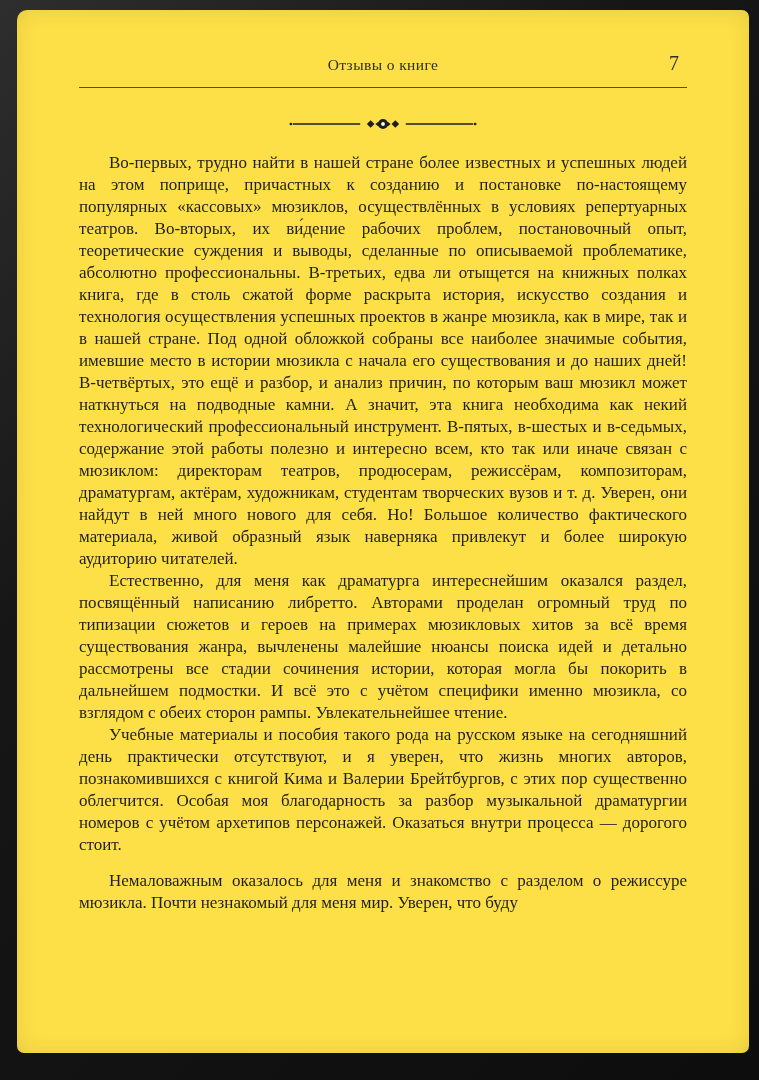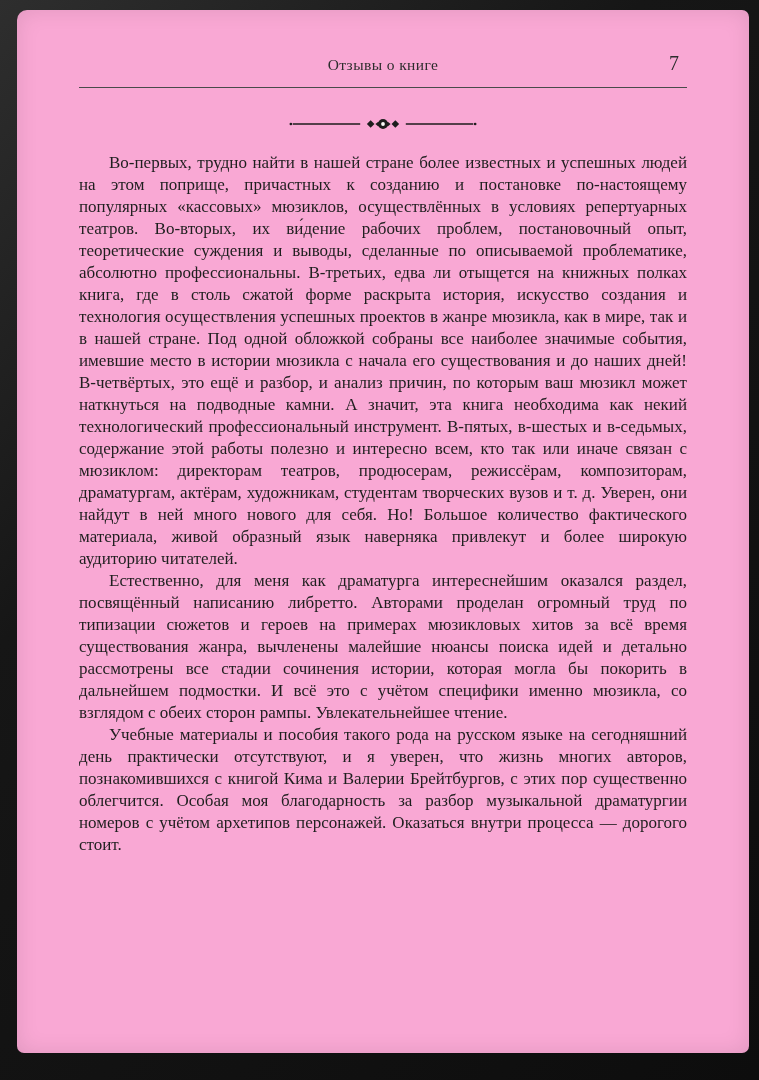--- a/index.html
+++ b/index.html
@@ -18,21 +18,21 @@
       position: absolute;
       inset: 0;
       background: linear-gradient(135deg, #2e2e2e 0%, #161616 35%, #0d0d0d 100%);
     }
     .page {
       position: absolute;
       top: 10px;
       left: 17px;
       right: 10px;
       bottom: 27px;
-      background: #f9a8d4;
+      background: #fde047;
       border-radius: 10px 7px 7px 7px;
       box-shadow: inset 0 0 22px rgba(0,0,0,0.10);
       overflow: hidden;
       font-family: Liberation Serif, serif;
     }
     .content {
       position: absolute;
       top: 0;
       bottom: 0;
       left: 62px;
@@ -112,16 +112,17 @@
           <circle cx="3" cy="10" r="1.4" stroke="none"></circle>
           <circle cx="197" cy="10" r="1.4" stroke="none"></circle>
         </g>
       </svg>
     </div>
 
     <div class="body-text">
       <p>Во-первых, трудно найти в нашей стране более известных и успешных людей на этом поприще, причастных к созданию и постановке по-настоящему популярных «кассовых» мюзиклов, осуществлённых в условиях репертуарных театров. Во-вторых, их ви́дение рабочих проблем, постановочный опыт, теоретические суждения и выводы, сделанные по описываемой проблематике, абсолютно профессиональны. В-третьих, едва ли отыщется на книжных полках книга, где в столь сжатой форме раскрыта история, искусство создания и технология осуществления успешных проектов в жанре мюзикла, как в мире, так и в нашей стране. Под одной обложкой собраны все наиболее значимые события, имевшие место в истории мюзикла с начала его существования и до наших дней! В-четвёртых, это ещё и разбор, и анализ причин, по которым ваш мюзикл может наткнуться на подводные камни. А значит, эта книга необходима как некий технологический профессиональный инструмент. В-пятых, в-шестых и в-седьмых, содержание этой работы полезно и интересно всем, кто так или иначе связан с мюзиклом: директорам театров, продюсерам, режиссёрам, композиторам, драматургам, актёрам, художникам, студентам творческих вузов и т. д. Уверен, они найдут в ней много нового для себя. Но! Большое количество фактического материала, живой образный язык наверняка привлекут и более широкую аудиторию читателей.</p>
       <p>Естественно, для меня как драматурга интереснейшим оказался раздел, посвящённый написанию либретто. Авторами проделан огромный труд по типизации сюжетов и героев на примерах мюзикловых хитов за всё время существования жанра, вычленены малейшие нюансы поиска идей и детально рассмотрены все стадии сочинения истории, которая могла бы покорить в дальнейшем подмостки. И всё это с учётом специфики именно мюзикла, со взглядом с обеих сторон рампы. Увлекательнейшее чтение.</p>
       <p>Учебные материалы и пособия такого рода на русском языке на сегодняшний день практически отсутствуют, и я уверен, что жизнь многих авторов, познакомившихся с книгой Кима и Валерии Брейтбургов, с этих пор существенно облегчится. Особая моя благодарность за разбор музыкальной драматургии номеров с учётом архетипов персонажей. Оказаться внутри процесса — дорогого стоит.</p>
+      <p class="spaced">Немаловажным оказалось для меня и знакомство с разделом о режиссуре мюзикла. Почти незнакомый для меня мир. Уверен, что буду</p>
     </div>
 
   </div>
 </div>
 
 </body></html>

